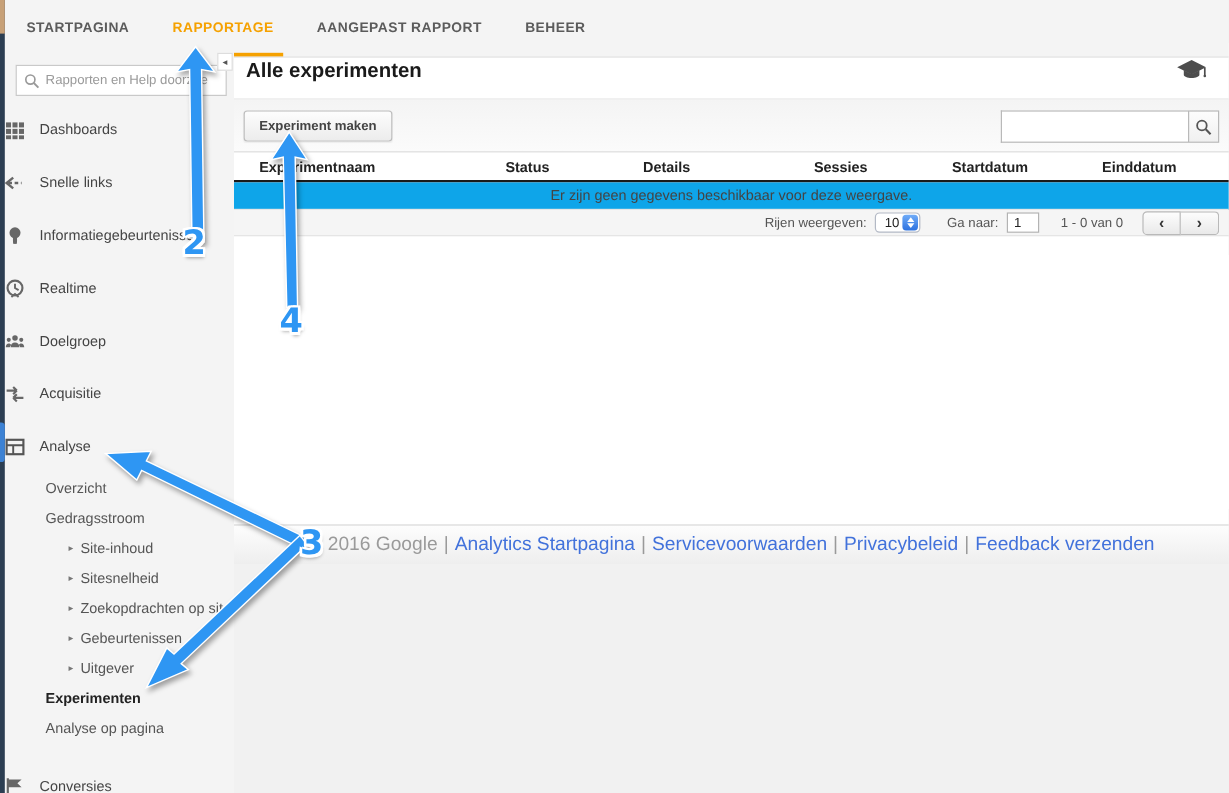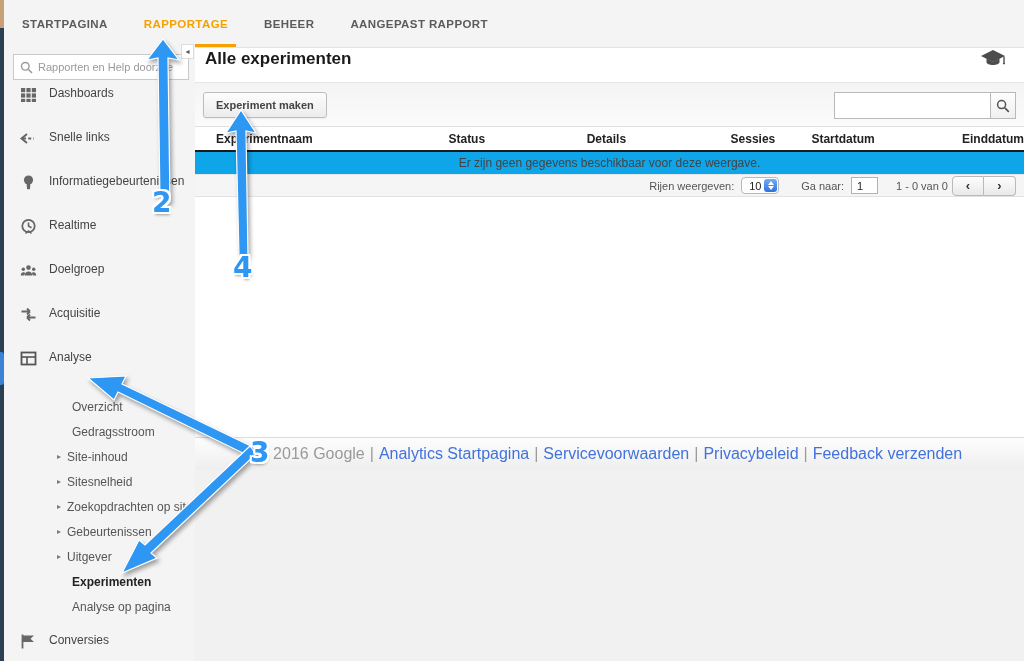--- a/index.html
+++ b/index.html
@@ -26,25 +26,25 @@
   
   .sidebar { position:absolute; left:4px; top:36px; width:191px; bottom:0; background:#f4f4f4; z-index:2; }
   .side-search { position:absolute; left:9px; top:18px; width:176px; height:26px; background:#fff;
                  border:1px solid #c9c9c9; display:flex; align-items:center; padding:0 6px; }
   .side-search input { border:none; outline:none; flex:1; font-size:11px; color:#333; background:transparent; min-width:0;
                        font-family:"Liberation Sans","DejaVu Sans",sans-serif; }
   .side-search input::placeholder { color:#9a9a9a; }
   .collapse-btn { position:absolute; right:1px; top:8px; width:13px; height:15px; background:#fff;
                   border:1px solid #ddd; font-size:8px; color:#555; text-align:center; line-height:14px; cursor:pointer; }
   .side-list { position:absolute; left:0; top:50px; right:0; }
-  .side-item { height:44px; display:flex; align-items:flex-start; padding-left:16px; cursor:pointer; }
+  .side-item { height:44px; display:flex; align-items:center; cursor:pointer; }
   .side-item .ico { width:17px; height:17px; margin-right:12px; flex:0 0 17px; }
   .side-item .lbl { font-size:12px; color:#444; }
   .sub-list { }
-  .sub-item { height:25px; display:flex; align-items:center; padding-left:68px; cursor:pointer; }
+  .sub-item { height:25px; display:flex; align-items:center; padding-left:34px; cursor:pointer; }
   .sub-item .tri { font-size:8px; color:#777; width:10px; }
   .sub-item .lbl { font-size:12px; color:#555; }
   .sub-item.active .lbl { font-weight:bold; color:#222; }
 
   
   .main { position:absolute; left:195px; top:36px; right:0; bottom:0; background:#f1f1f1; z-index:1; }
   .titlebar { height:47px; background:#fff; border-bottom:1px solid #e6e6e6; position:relative;
               display:flex; align-items:center; padding:0 10px; }
   .titlebar h1 { font-size:17px; font-weight:bold; color:#1a1a1a; }
   .cap { position:absolute; right:18px; top:12px; width:26px; height:20px; cursor:pointer; }
@@ -55,42 +55,42 @@
                 border:1px solid #bdbdbd; border-radius:3px; height:26px; padding:0 12px; cursor:pointer;
                 box-shadow:0 1px 1px rgba(0,0,0,.05); font-family:"Liberation Sans","DejaVu Sans",sans-serif; }
   .tool-search { position:absolute; right:8px; top:9px; display:flex; height:27px; }
   .tool-search input { width:156px; height:27px; border:1px solid #b9b9b9; border-right:none; padding:0 6px;
                        font-size:12px; outline:none; font-family:"Liberation Sans","DejaVu Sans",sans-serif; }
   .tool-search .mag-btn { width:26px; height:27px; border:1px solid #b9b9b9; background:linear-gradient(#fdfdfd,#f0f0f0);
                           display:flex; align-items:center; justify-content:center; cursor:pointer; }
 
   .thead { height:25px; background:#fff; border-bottom:2px solid #1a1a1a; display:grid;
            grid-template-columns:24% 11% 17% 18% 12% 18%; align-items:center; }
-  .thead .th { font-size:12px; font-weight:bold; color:#222; text-align:right; cursor:pointer; }
+  .thead .th { font-size:12px; font-weight:bold; color:#222; text-align:center; cursor:pointer; }
   .thead .th:first-child { text-align:left; padding-left:21px; }
   .empty-row { height:23px; background:#0ea5e9; border-bottom:1px solid #e6e6e6;
                display:flex; align-items:center; justify-content:center; }
   .empty-row span { font-size:12px; color:#444; }
 
   .pager { height:22px; background:#f5f5f5; border-bottom:1px solid #e2e2e2;
            display:flex; align-items:center; justify-content:flex-end; padding-right:8px; }
   .pager .plabel { font-size:11px; color:#555; }
   .rows-select { width:38px; height:17px; background:#fff; border:1px solid #b3b9c5; border-radius:4px;
                  margin:0 22px 0 7px; position:relative; font-size:11px; color:#222; cursor:pointer;
                  display:flex; align-items:center; padding-left:7px; }
   .rows-select .stepper { position:absolute; right:1px; top:1px; width:13px; height:13px; border-radius:3px;
                           background:linear-gradient(#70acf8,#2d72e0); }
   .rows-select .stepper::before, .rows-select .stepper::after {
       content:""; position:absolute; left:3.5px; border-left:3px solid transparent; border-right:3px solid transparent; }
   .rows-select .stepper::before { top:2px; border-bottom:4px solid #fff; }
   .rows-select .stepper::after { bottom:2px; border-top:4px solid #fff; }
   .goto-input { width:27px; height:17px; border:1px solid #b3b3b3; font-size:11px; color:#222; text-align:left;
                 padding-left:5px; margin:0 18px 0 7px; outline:none; background:#fff;
                 font-family:"Liberation Sans","DejaVu Sans",sans-serif; }
-  .range-text { font-size:11px; color:#555; margin-right:4px; }
+  .range-text { font-size:11px; color:#555; margin-right:16px; }
   .pg-btns { display:flex; }
   .pg-btn { width:32px; height:20px; background:linear-gradient(#fdfdfd,#e9e9e9); border:1px solid #b9b9b9;
             font-size:13px; font-weight:bold; color:#333; display:flex; align-items:center; justify-content:center;
             cursor:pointer; line-height:1; }
   .pg-btn.prev { border-radius:4px 0 0 4px; }
   .pg-btn.next { border-radius:0 4px 4px 0; border-left:none; }
 
   .white-gap { height:240px; background:#fff; }
   .footer { height:33px; border-top:1px solid #dcdcdc; background:linear-gradient(#fdfdfd,#eeeeee);
             display:flex; align-items:center; justify-content:center; font-size:16px; }
@@ -114,22 +114,22 @@
 <div id="stage">
 
   <div class="edge">
     <div class="edge-top"></div>
     <div class="edge-accent"></div>
   </div>
 
   <div class="topnav">
     <div class="tab">STARTPAGINA</div>
     <div class="tab active">RAPPORTAGE</div>
+    <div class="tab">AANGEPAST RAPPORT</div>
     <div class="tab">BEHEER</div>
-    <div class="tab">AANGEPAST RAPPORT</div>
   </div>
 
   <div class="sidebar">
     <div class="side-search">
       <svg class="ic" width="13" height="13" viewBox="0 0 13 13" style="margin-right:5px">
         <circle cx="5.3" cy="5.3" r="3.8" fill="none" stroke="#9a9a9a" stroke-width="1.4"></circle>
         <line x1="8.2" y1="8.2" x2="12" y2="12" stroke="#9a9a9a" stroke-width="1.6"></line>
       </svg>
       <input type="text" placeholder="Rapporten en Help doorzoe" style="">
     </div>

